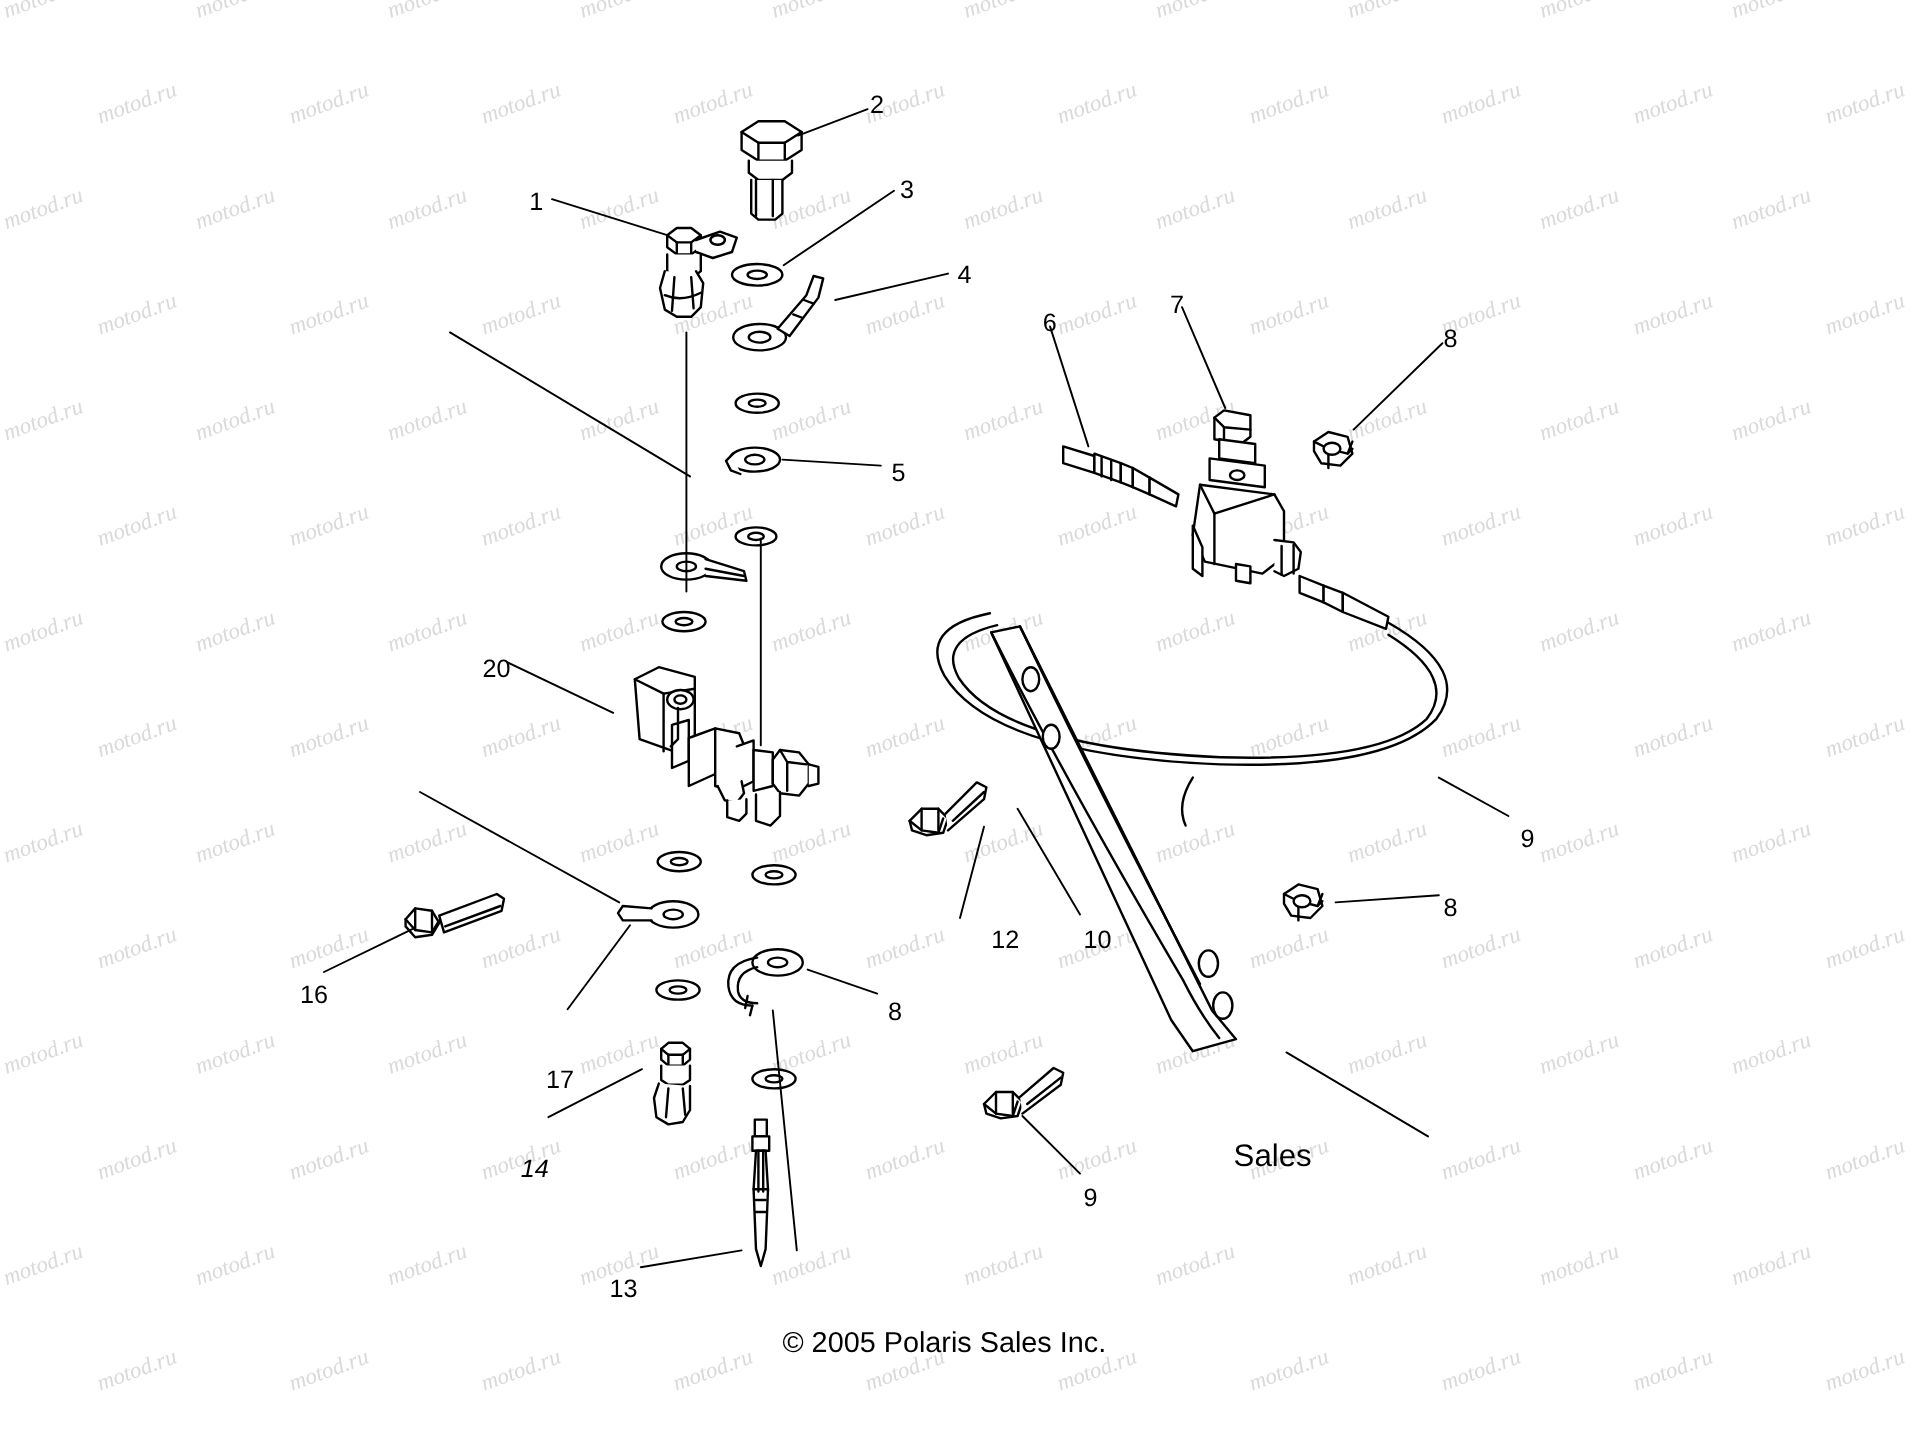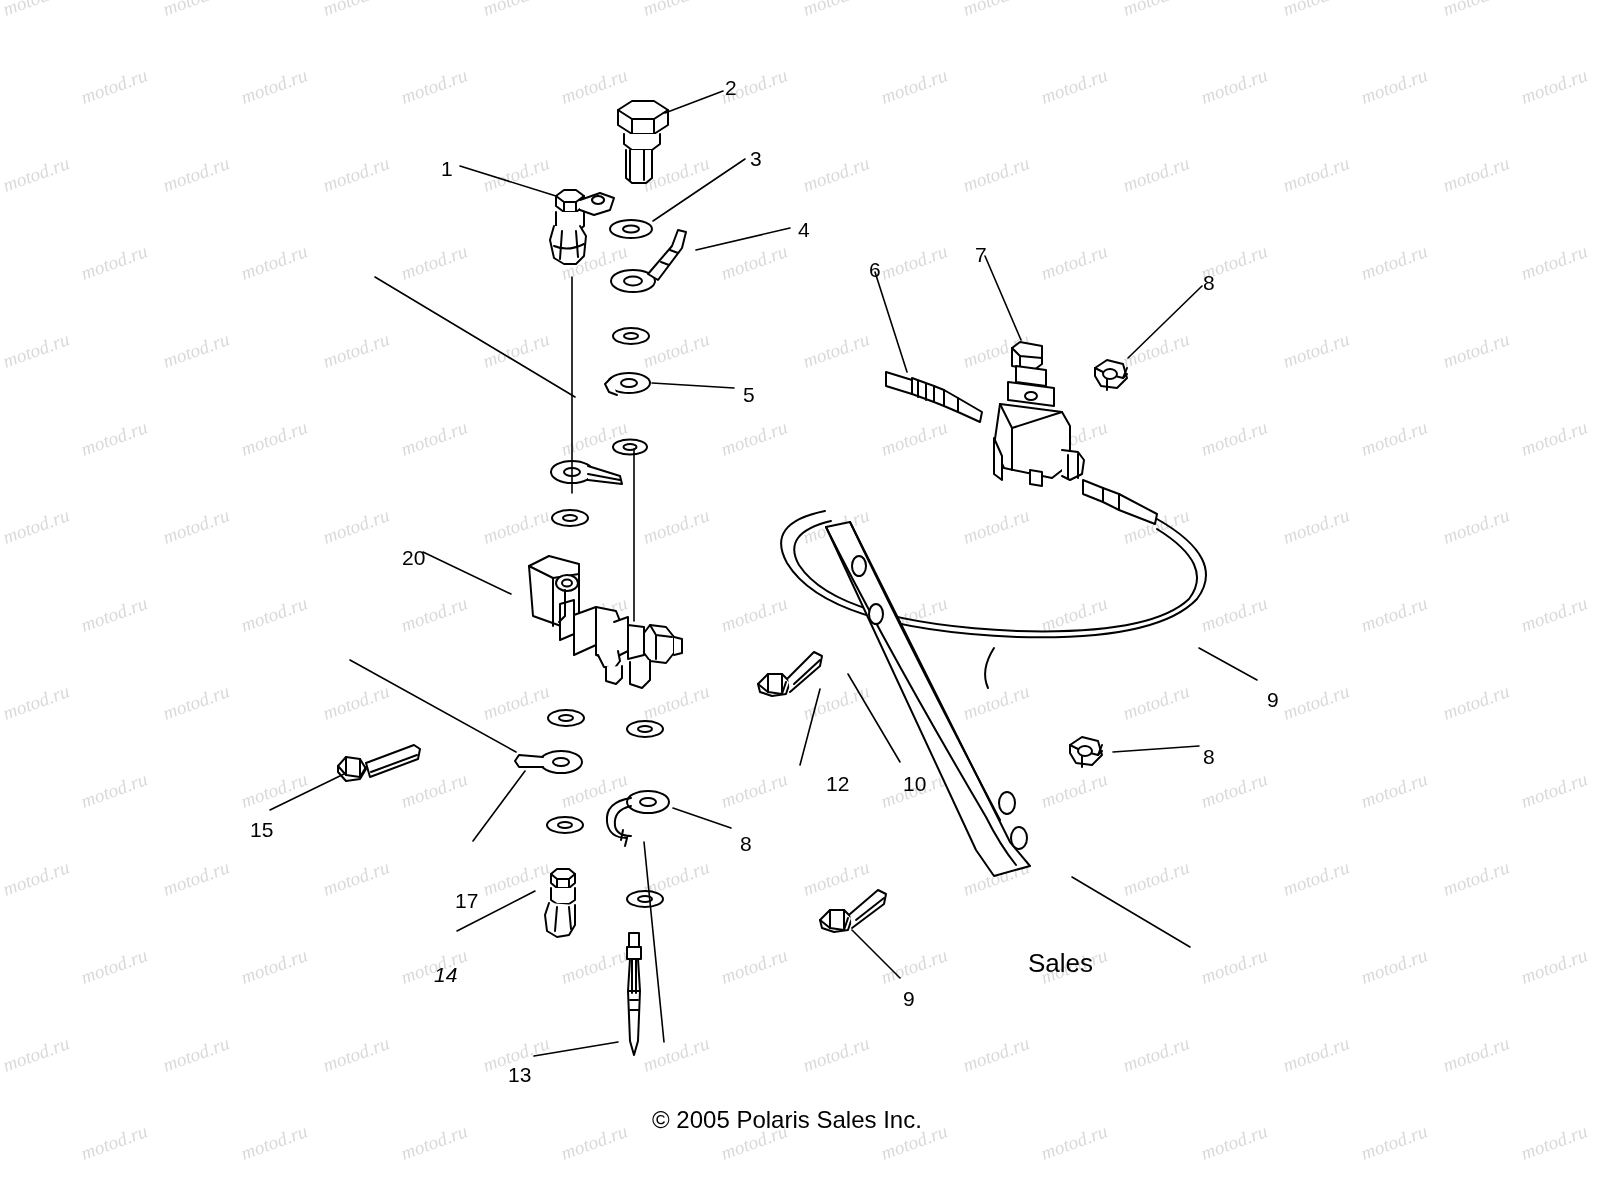--- a/index.html
+++ b/index.html
@@ -461,21 +461,21 @@
       <div class="callout" style="left: 798px; top: 218px;">4</div>
       <div class="callout" style="left: 743px; top: 383px;">5</div>
       <div class="callout" style="left: 869px; top: 258px;">6</div>
       <div class="callout" style="left: 975px; top: 243px;">7</div>
       <div class="callout" style="left: 1203px; top: 271px;">8</div>
       <div class="callout" style="left: 1267px; top: 688px;">9</div>
       <div class="callout" style="left: 1203px; top: 745px;">8</div>
       <div class="callout" style="left: 402px; top: 546px;">20</div>
       <div class="callout" style="left: 805px; top: 772px; margin-left: 21px;">12</div>
       <div class="callout" style="left: 903px; top: 772px;">10</div>
-      <div class="callout" style="left: 250px; top: 818px;">15</div>
+      <div class="callout" style="left: 250px; top: 818px;">16</div>
       <div class="callout" style="left: 455px; top: 889px;">17</div>
       <div class="callout" style="left: 740px; top: 832px;">8</div>
       <div class="callout" style="left: 434px; top: 963px; font-style: italic;">14</div>
       <div class="callout" style="left: 903px; top: 987px;">9</div>
       <div class="callout" style="left: 508px; top: 1063px;">13</div>
     </div>
 
   <div class="front-label" style="left:1028px; top:948px;">Sales</div>
 
   <div class="copyright" style="left:652px; top:1106px;">© 2005 Polaris Sales Inc.</div>

